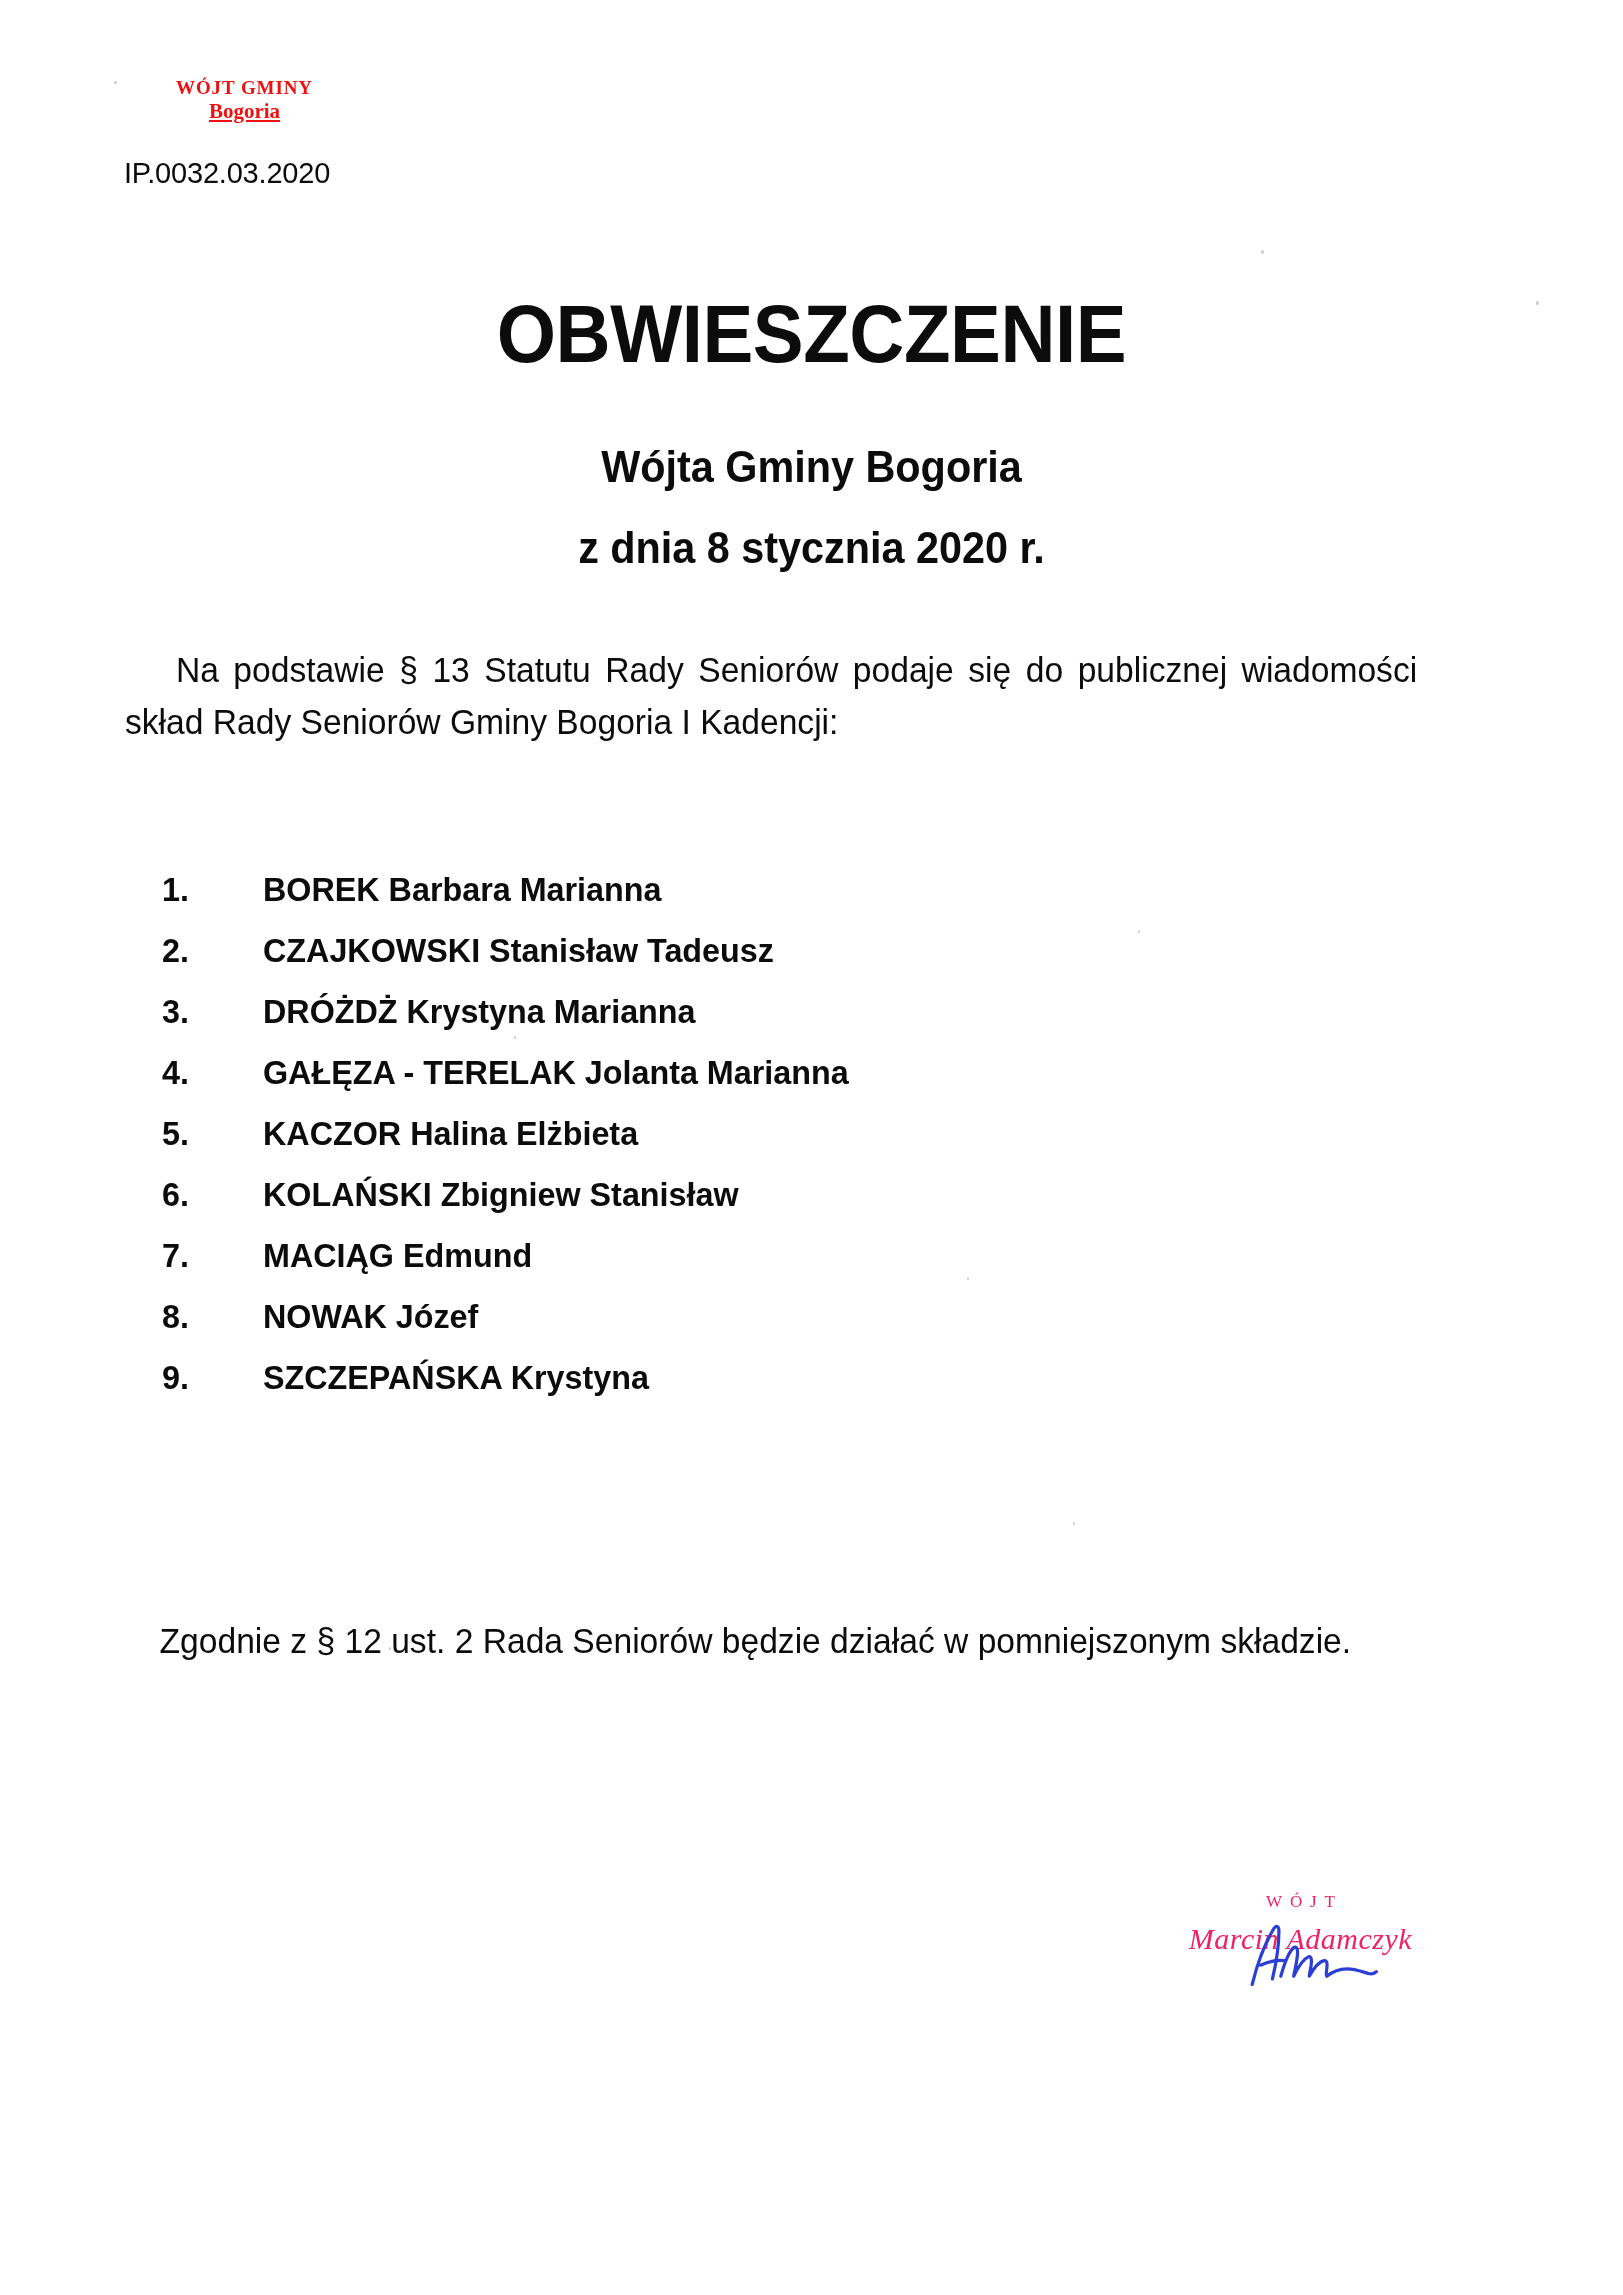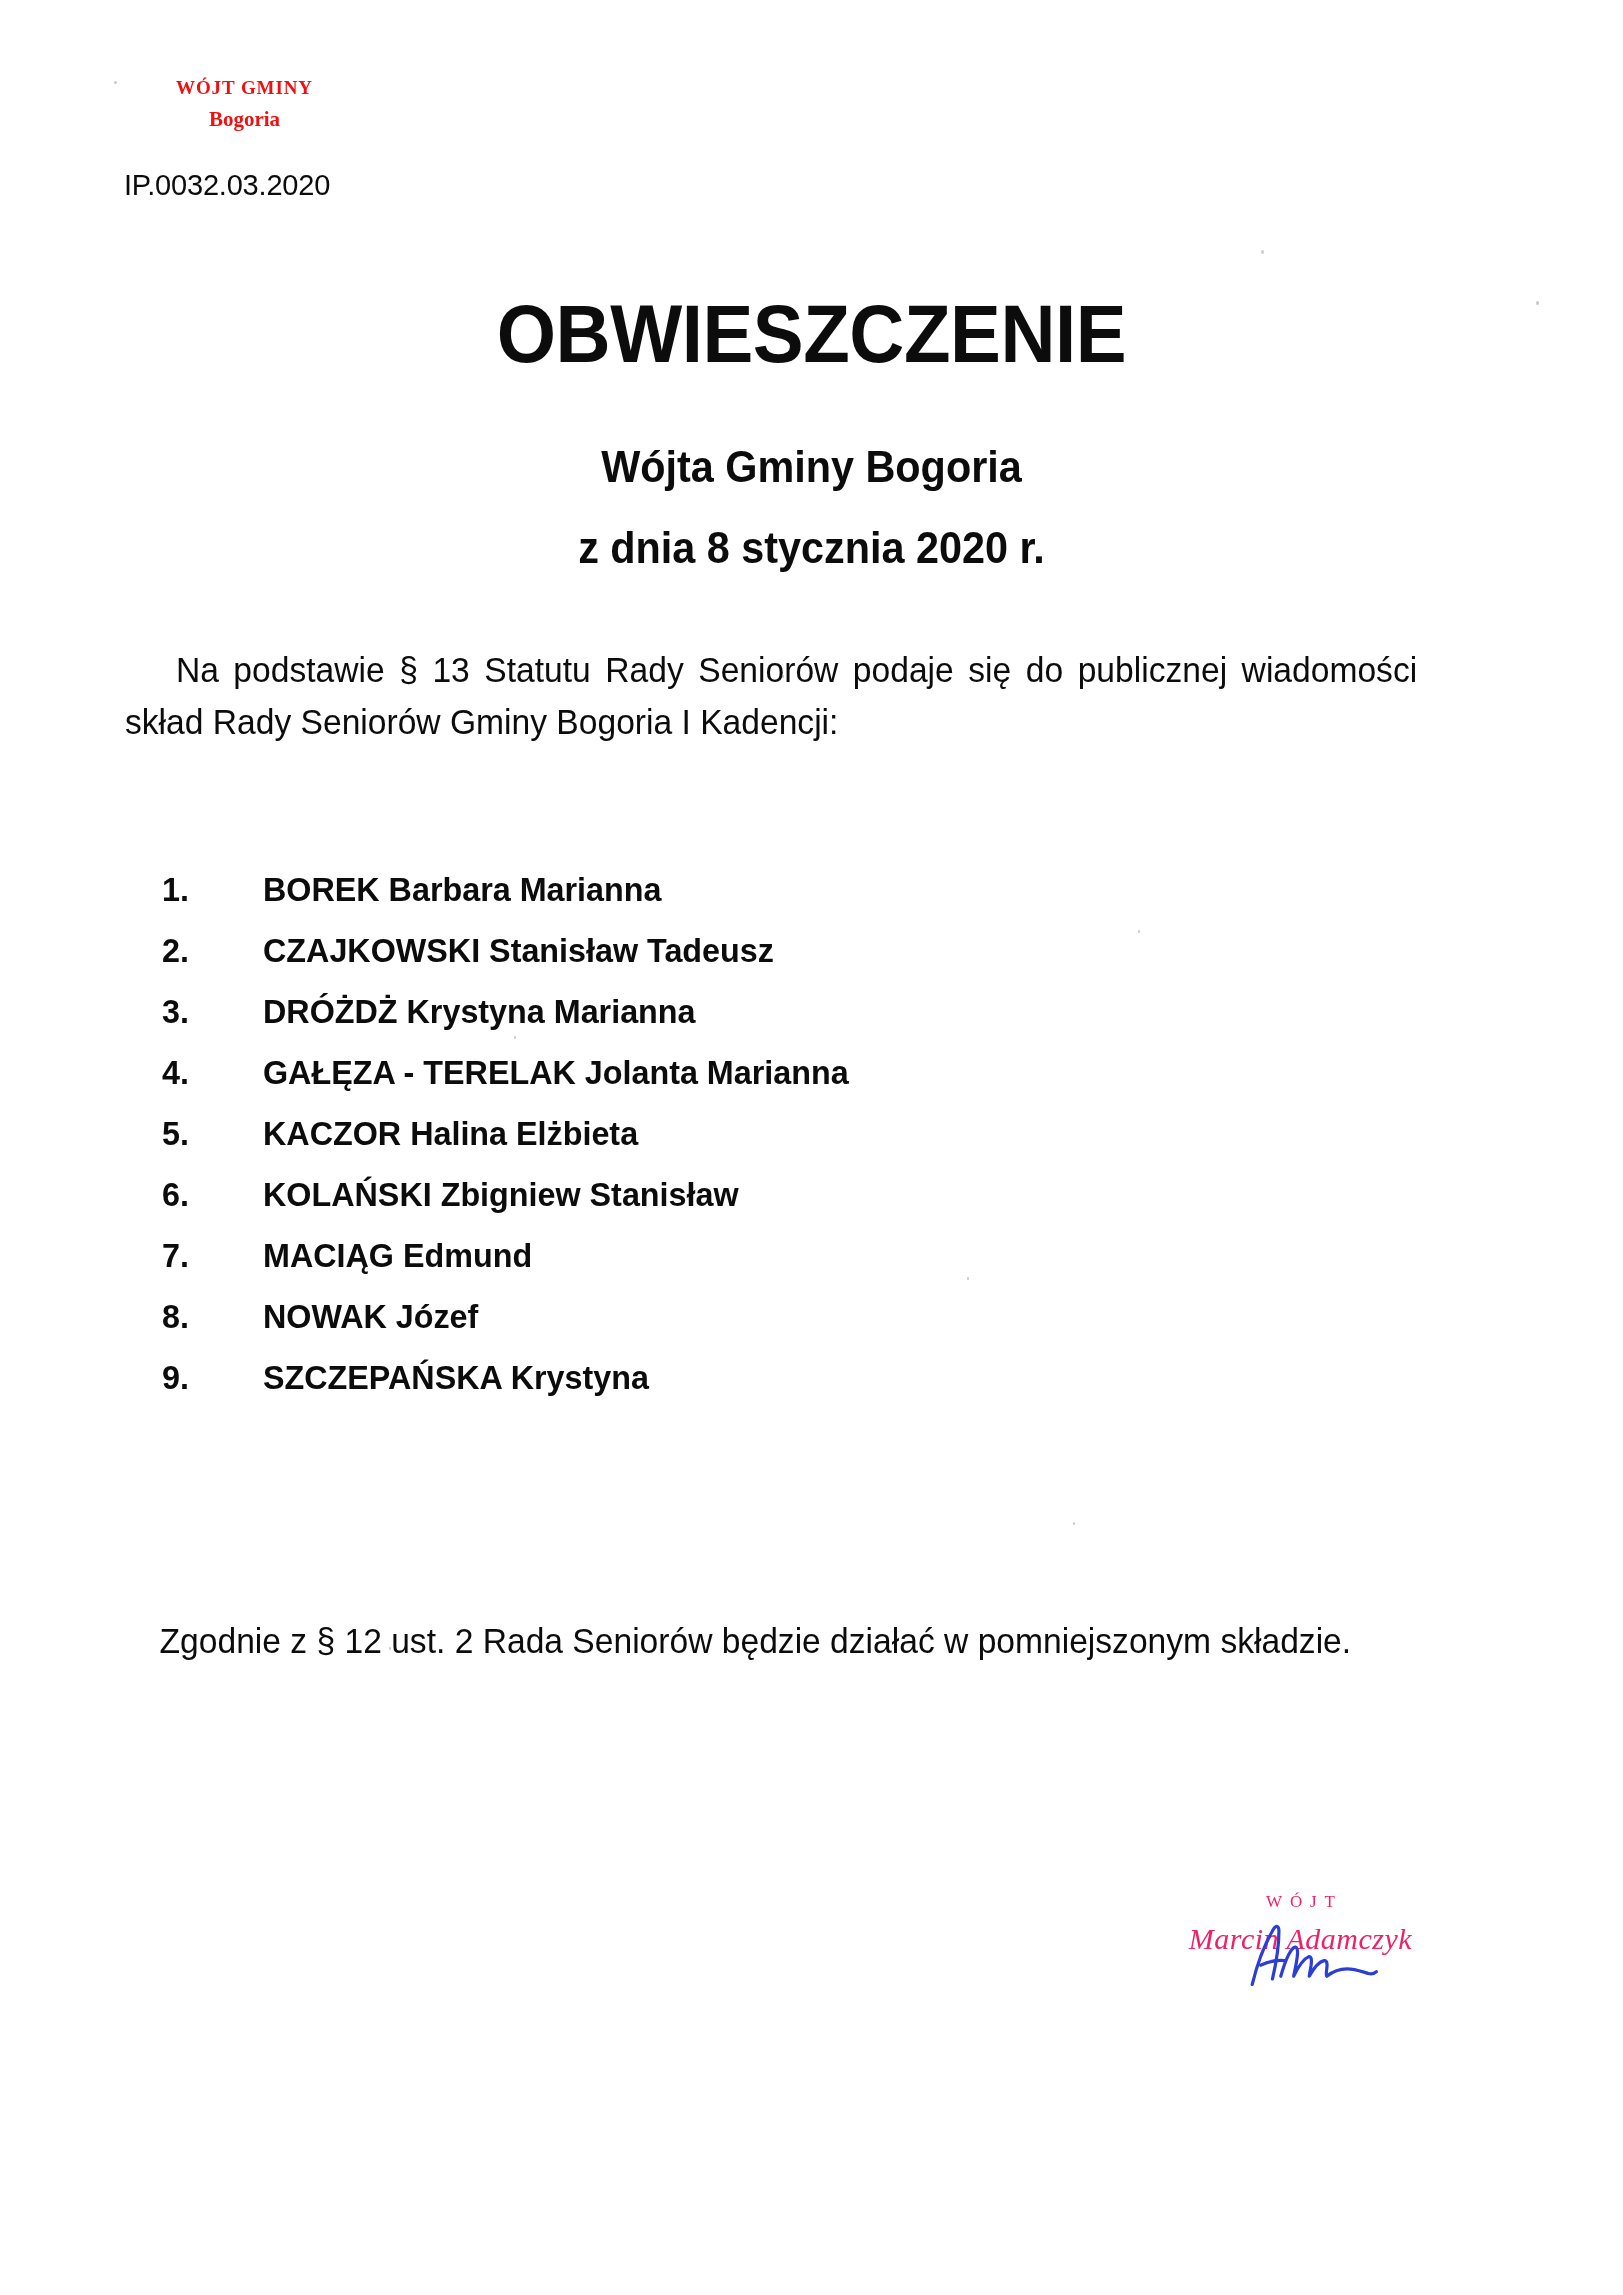--- a/index.html
+++ b/index.html
@@ -35,28 +35,29 @@
   .header-stamp .line1 {
     font-size: 19px;
     font-weight: 700;
     letter-spacing: 0.9px;
     display: block;
   }
   .header-stamp .line2 {
     font-size: 21px;
     font-weight: 700;
     display: block;
-    margin-top: 9px;
+    margin-top: 1px;
+    text-decoration: underline;
   }
 
   
   .ref-number {
     position: absolute;
     left: 124px;
-    top: 169px;
+    top: 157px;
     font-size: 29px;
     font-weight: 400;
     letter-spacing: -0.2px;
     white-space: nowrap;
   }
 
   
   .title-main {
     position: absolute;
     left: 0;

